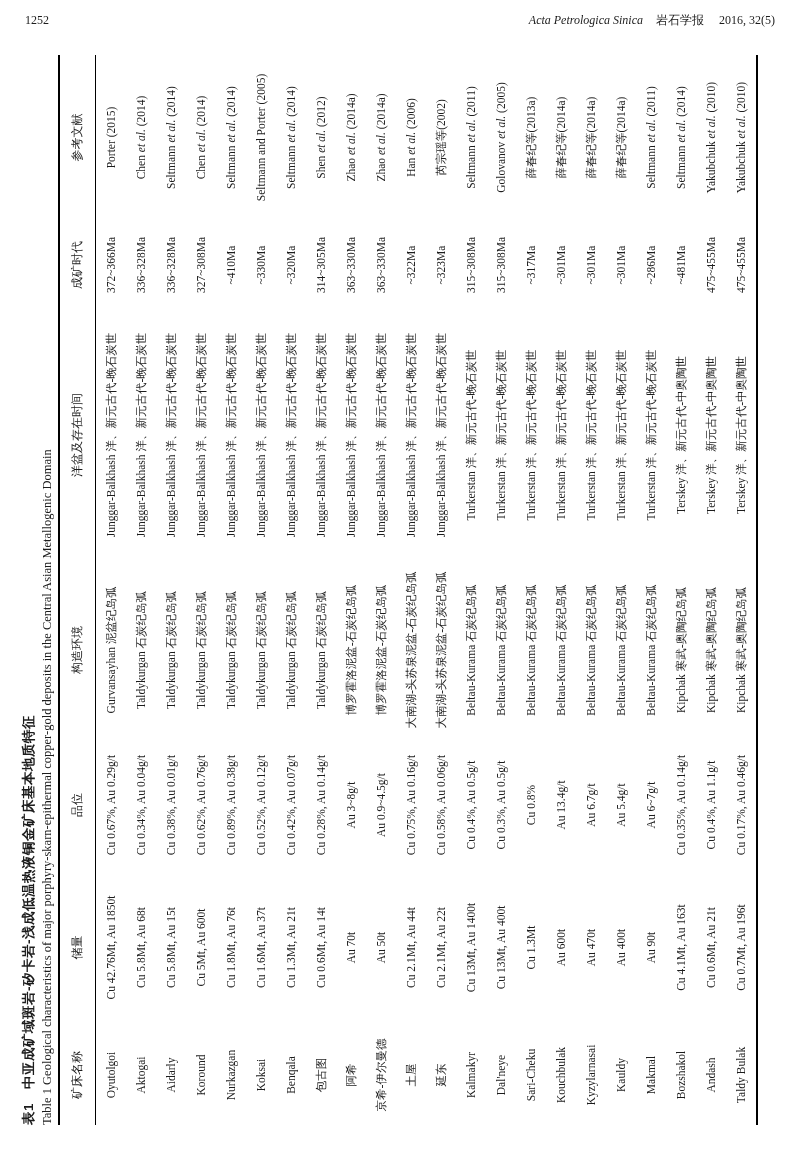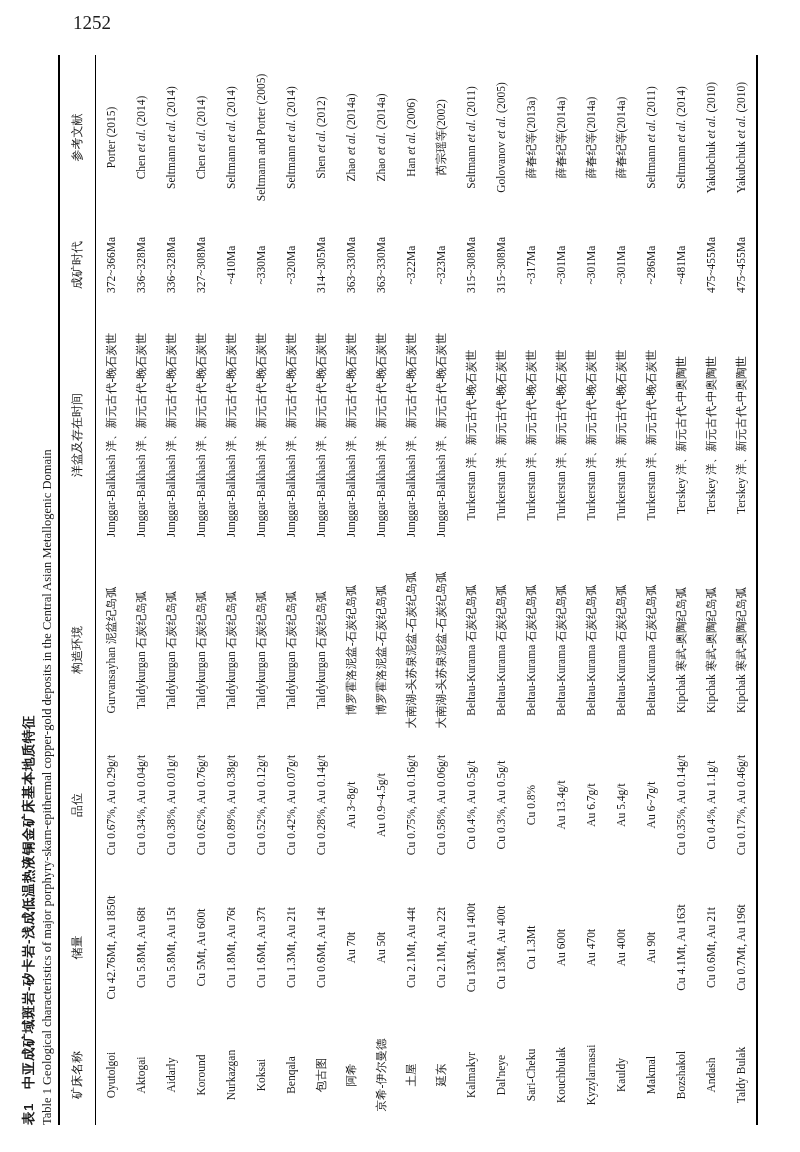--- a/index.html
+++ b/index.html
@@ -20,22 +20,21 @@
   }
   
   .running-head {
     position: absolute;
     top: 12px;
     left: 25px;
     right: 25px;
     display: flex;
     justify-content: space-between;
     align-items: baseline;
-    font-size: 19px;
-    margin-left: 48px;
+    font-size: 12px;
   }
   .journal-line { white-space: nowrap; }
   .journal-en { font-style: italic; }
   .journal-cn { margin-left: 10px; }
   .journal-issue { margin-left: 12px; }
 
   
   .rot-wrap {
     position: absolute;
     left: 20px;
@@ -101,20 +100,25 @@
   .c5 { width: 90px; }
   .c6 { width: 165px; }
 </style>
 </head>
 <body>
 
 <div class="page">
 
   <div class="running-head">
     <span>1252</span>
+    <span class="journal-line">
+      <span class="journal-en">Acta Petrologica Sinica</span>
+      <span class="journal-cn">岩石学报</span>
+      <span class="journal-issue">2016, 32(5)</span>
+    </span>
   </div>
 
   <div class="rot-wrap">
     <div class="rot-inner">
       <div class="tbl-title-cn">表1　中亚成矿域斑岩-矽卡岩-浅成低温热液铜金矿床基本地质特征</div>
       <div class="tbl-title-en">Table 1  Geological characteristics of major porphyry-skarn-epithermal copper-gold deposits in the Central Asian Metallogenic Domain</div>
 
       <table class="geo">
         <colgroup>
           <col class="c0">

